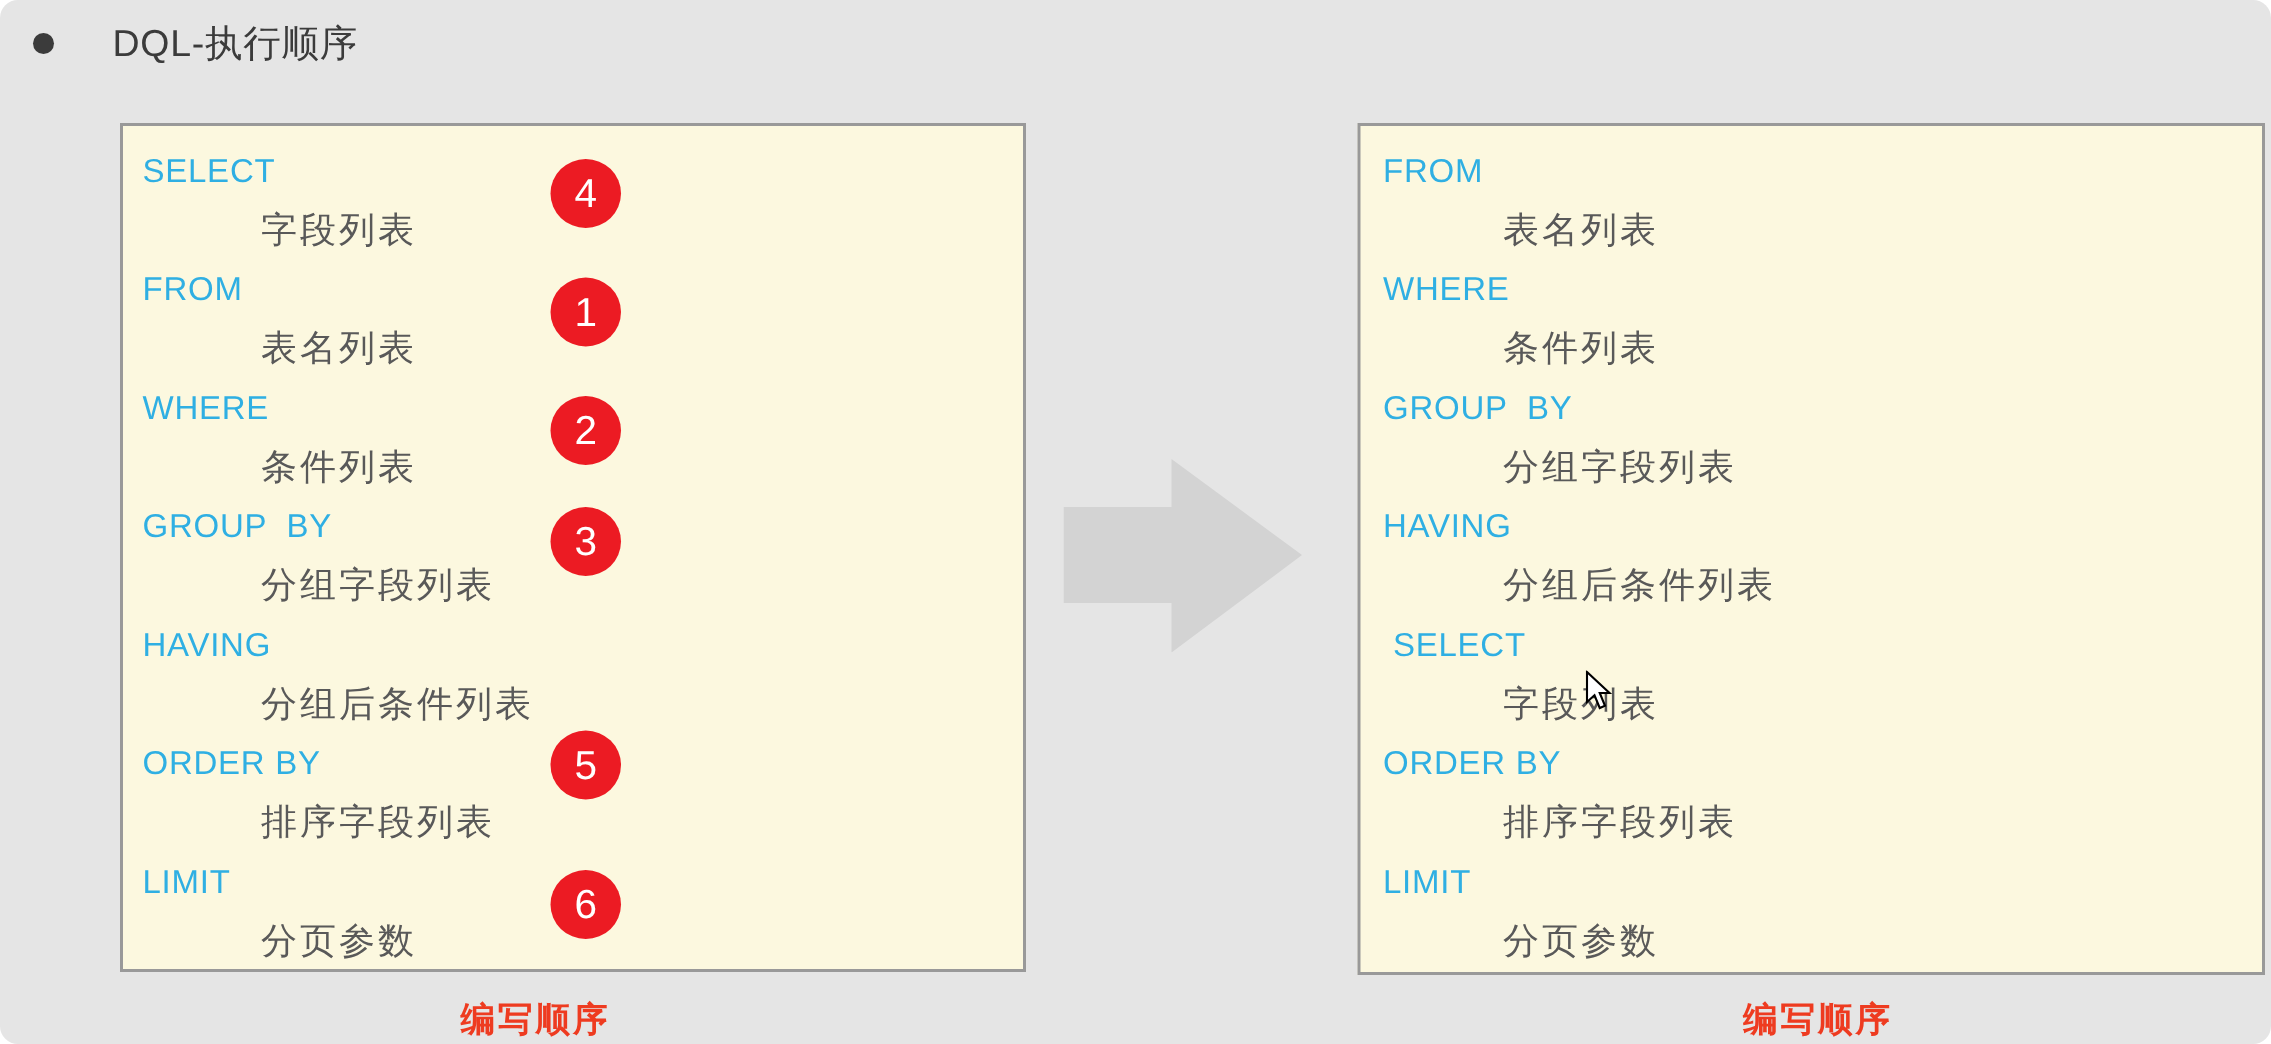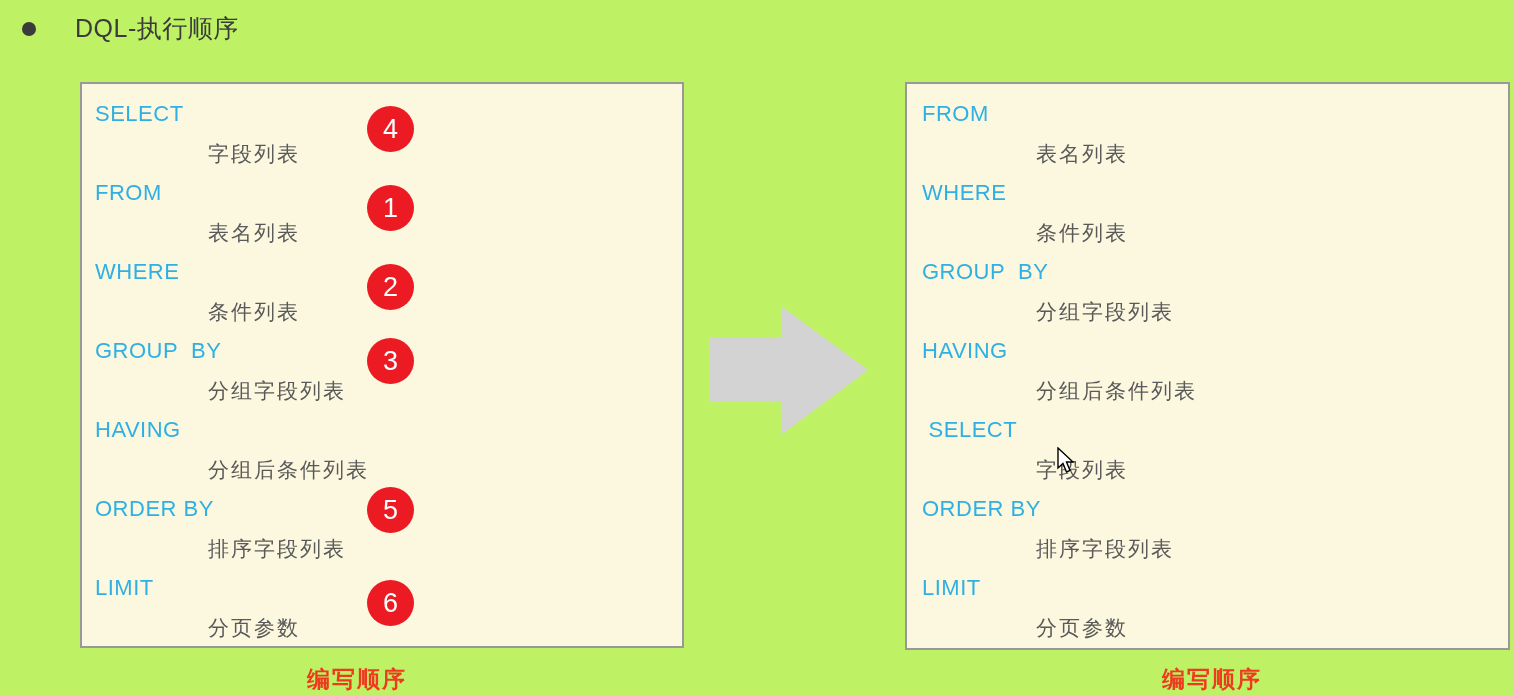--- a/index.html
+++ b/index.html
@@ -3,22 +3,23 @@
 <meta charset="utf-8">
 <style>
   * { margin: 0; padding: 0; box-sizing: border-box; }
   html, body { background: #ffffff; }
   body { font-family: "Liberation Sans", "DejaVu Sans", sans-serif; }
 
   .canvas {
     position: relative;
     width: 1514px;
     height: 696px;
-    background: #bef264;
+    background: #e5e5e5;
     overflow: hidden;
+    border-radius: 12px;
   }
 
   
   .title-row {
     position: absolute;
     left: 22px;
     top: 12px;
     display: flex;
     align-items: center;
   }
@@ -54,26 +55,25 @@
     font-size: 22px;
     line-height: 39.5px;
     color: #2fafe3;
     padding-left: 13px;
     white-space: pre;
     letter-spacing: 0.5px;
   }
   .panel-right .kw { padding-left: 15px; }
 
   .sub {
-    font-size: 21px;
+    font-size: 24px;
     line-height: 39.5px;
     color: #595959;
     padding-left: 92px;
     letter-spacing: 2px;
-    margin-left: 34px;
   }
   .panel-right .sub { padding-left: 95px; }
 
   .badge {
     position: absolute;
     left: 285px;
     top: 12px;
     width: 47px;
     height: 46px;
     border-radius: 50%;

